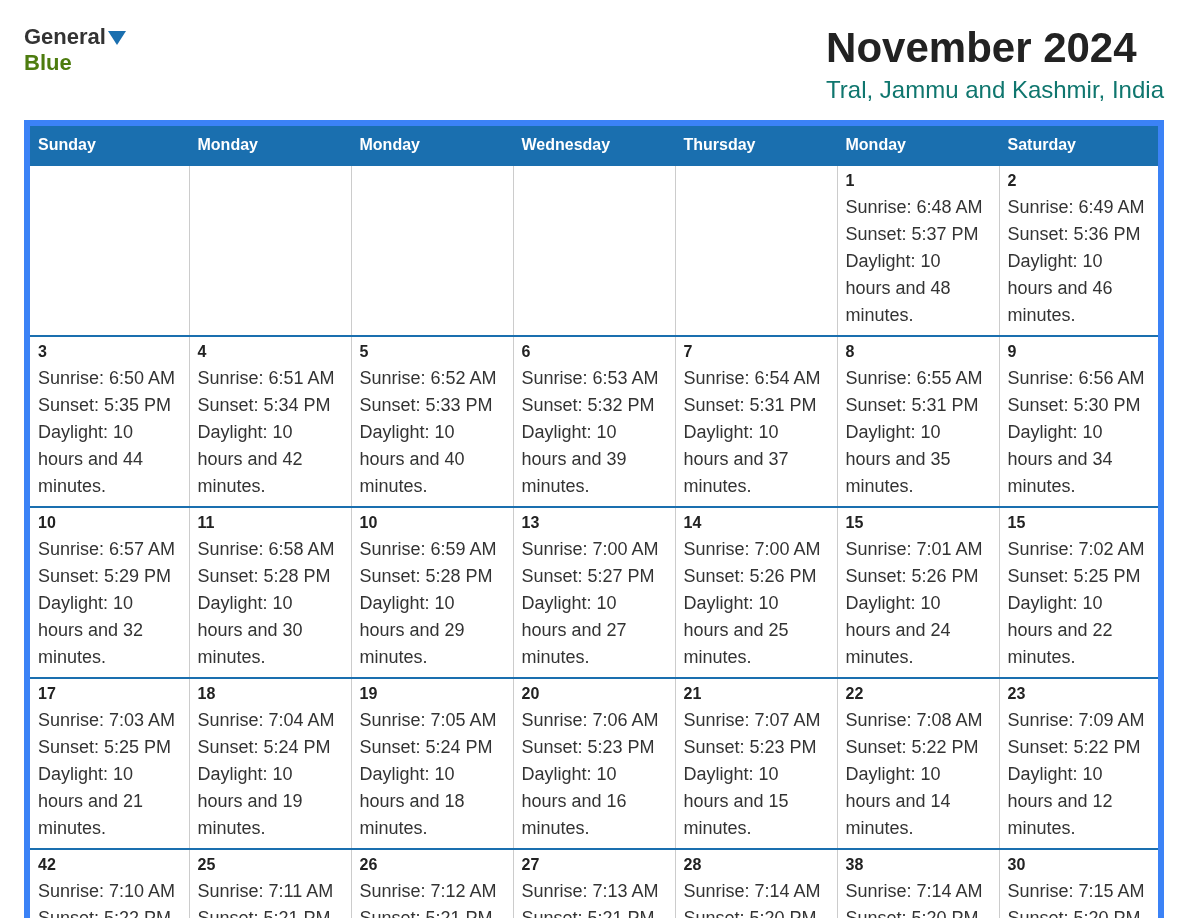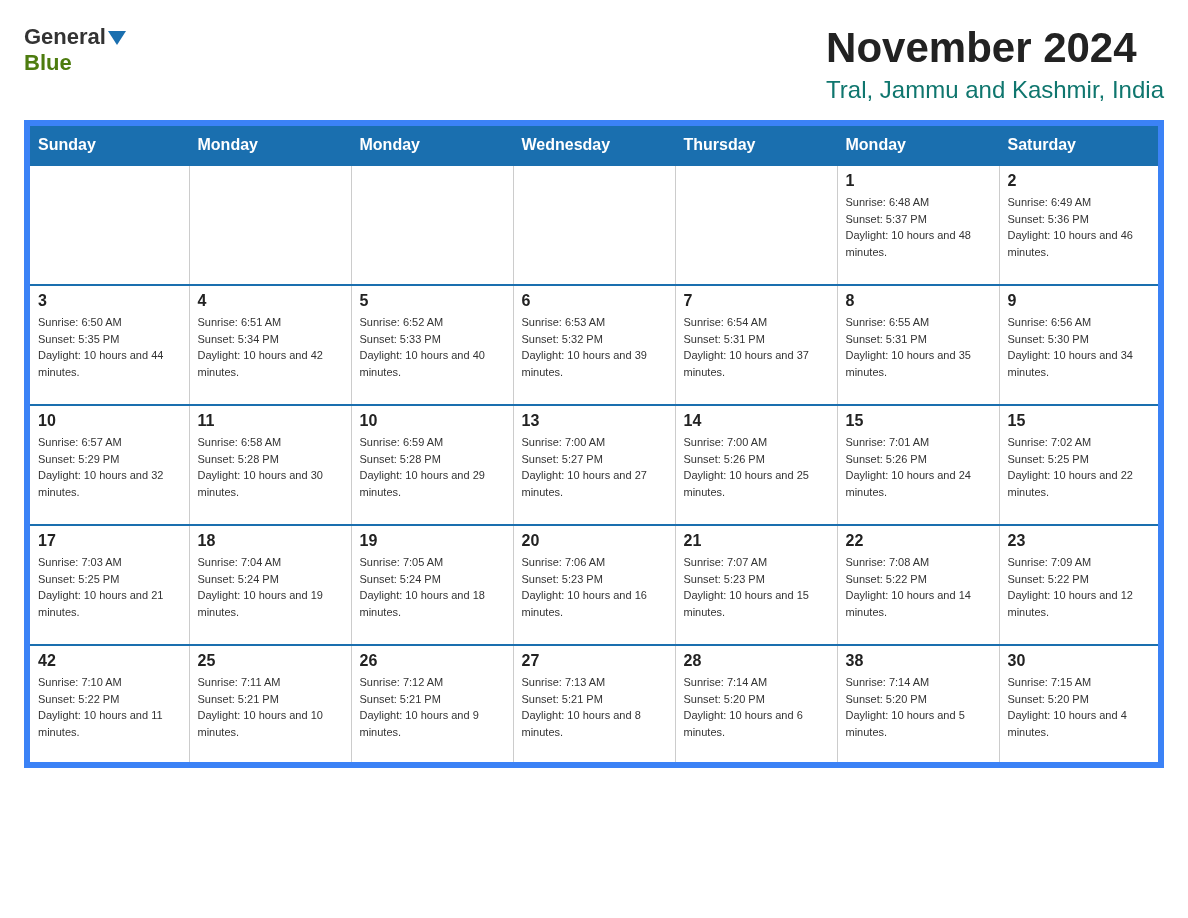--- a/index.html
+++ b/index.html
@@ -81,21 +81,21 @@
       height: 120px;
     }
     .day-number {
       font-size: 16px;
       font-weight: bold;
       color: #222;
       display: block;
       margin-bottom: 4px;
     }
     .day-info {
-      font-size: 11px;
+      font-size: 18px;
       color: #333;
       line-height: 1.5;
     }
     .empty-cell {
       background: #fff;
     }
     tr.week-row td {
       border-top: 2px solid #1a6faf;
     }
   </style>

